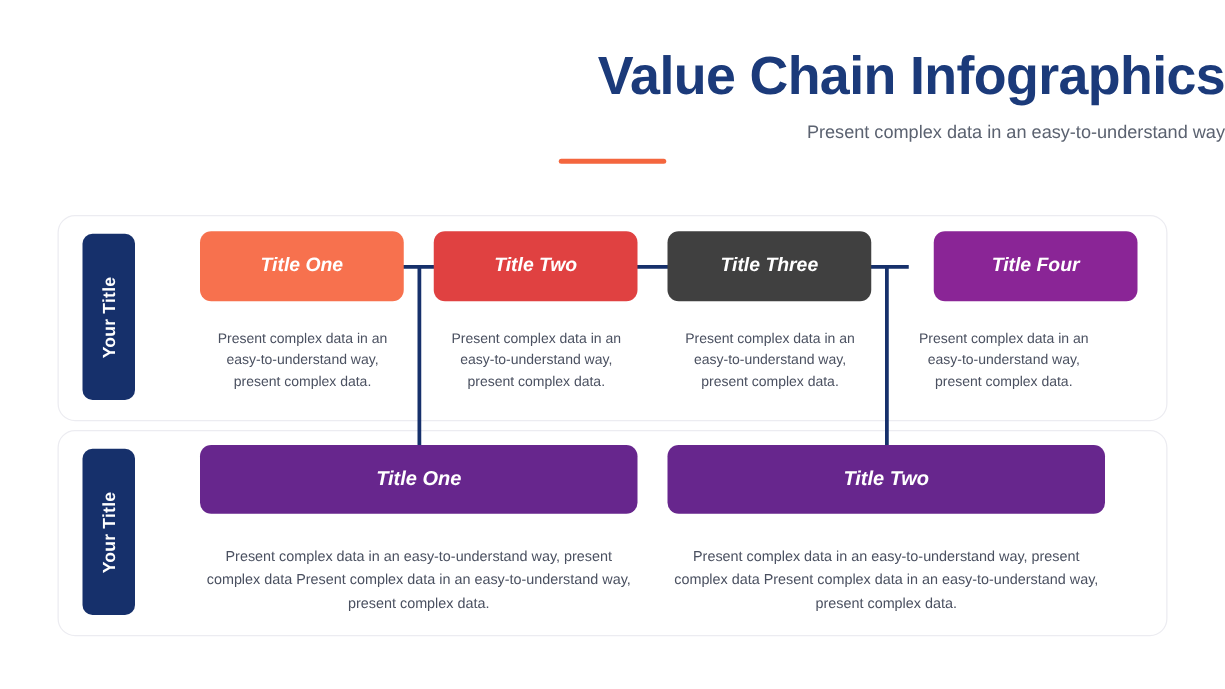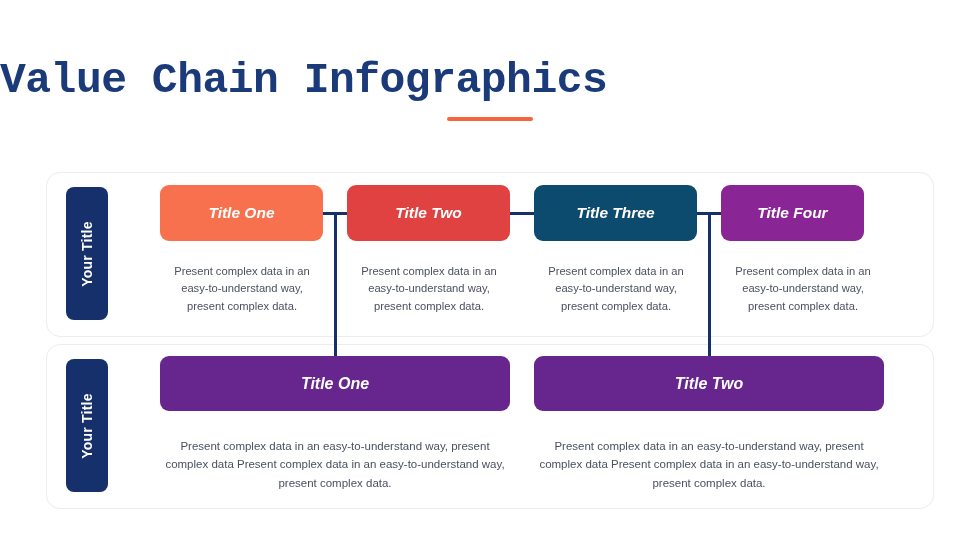--- a/index.html
+++ b/index.html
@@ -6,21 +6,21 @@
   body{
     width:980px;height:551px;
     background:#ffffff;
     font-family:"Liberation Sans", sans-serif;
     overflow:hidden;
     position:relative;
   }
   .page{position:relative;width:980px;height:551px;}
 
   
-  .header{text-align:left;padding-top:57px;font-family:Liberation Mono, monospace;}
+  .header{text-align:right;padding-top:38px;}
   .title{
     font-size:43px;
     font-weight:bold;
     color:#1b3a7a;
     letter-spacing:-0.5px;
     line-height:1.1;
   }
   .subtitle{
     margin-top:13px;
     font-size:14.5px;
@@ -94,20 +94,21 @@
     z-index:2;
   }
 </style>
 </head>
 <body>
 
 <div class="page">
 
   <div class="header">
     <div class="title">Value Chain Infographics</div>
+    <div class="subtitle">Present complex data in an easy-to-understand way</div>
     <div class="accent-bar"></div>
   </div>
 
   <div class="panel" id="panel-top"></div>
   <div class="panel" id="panel-bottom"></div>
 
   <div class="conn" style="left:322px;top:212px;width:31px;height:3px;"></div>
   <div class="conn" style="left:509px;top:212px;width:31px;height:3px;"></div>
   <div class="conn" style="left:696px;top:212px;width:31px;height:3px;"></div>
 
@@ -120,24 +121,24 @@
   <div class="side-tab" id="tab-bottom">
     <span>Your Title</span>
   </div>
 
   <div class="card card-top" style="left:160px;top:185px;width:163px;background:#f7714e;">
     <span>Title One</span>
   </div>
   <div class="card card-top" style="left:347px;top:185px;width:163px;background:#e04141;">
     <span>Title Two</span>
   </div>
-  <div class="card card-top" style="left:534px;top:185px;width:163px;background:#0c4a6e;">
+  <div class="card card-top" style="left:534px;top:185px;width:163px;background:#404040;">
     <span>Title Three</span>
   </div>
-  <div class="card card-top" style="left:721px;top:185px;width:143px;background:#8a2596;">
+  <div class="card card-top" style="left:747px;top:185px;width:163px;background:#8a2596;">
     <span>Title Four</span>
   </div>
 
   <div class="desc" style="left:162px;top:263px;width:160px;">Present complex data in an easy-to-understand way, present complex data.</div>
   <div class="desc" style="left:349px;top:263px;width:160px;">Present complex data in an easy-to-understand way, present complex data.</div>
   <div class="desc" style="left:536px;top:263px;width:160px;">Present complex data in an easy-to-understand way, present complex data.</div>
   <div class="desc" style="left:723px;top:263px;width:160px;">Present complex data in an easy-to-understand way, present complex data.</div>
 
   <div class="card card-bottom" style="left:160px;top:356px;width:350px;background:#67268d;">
     <span>Title One</span>

